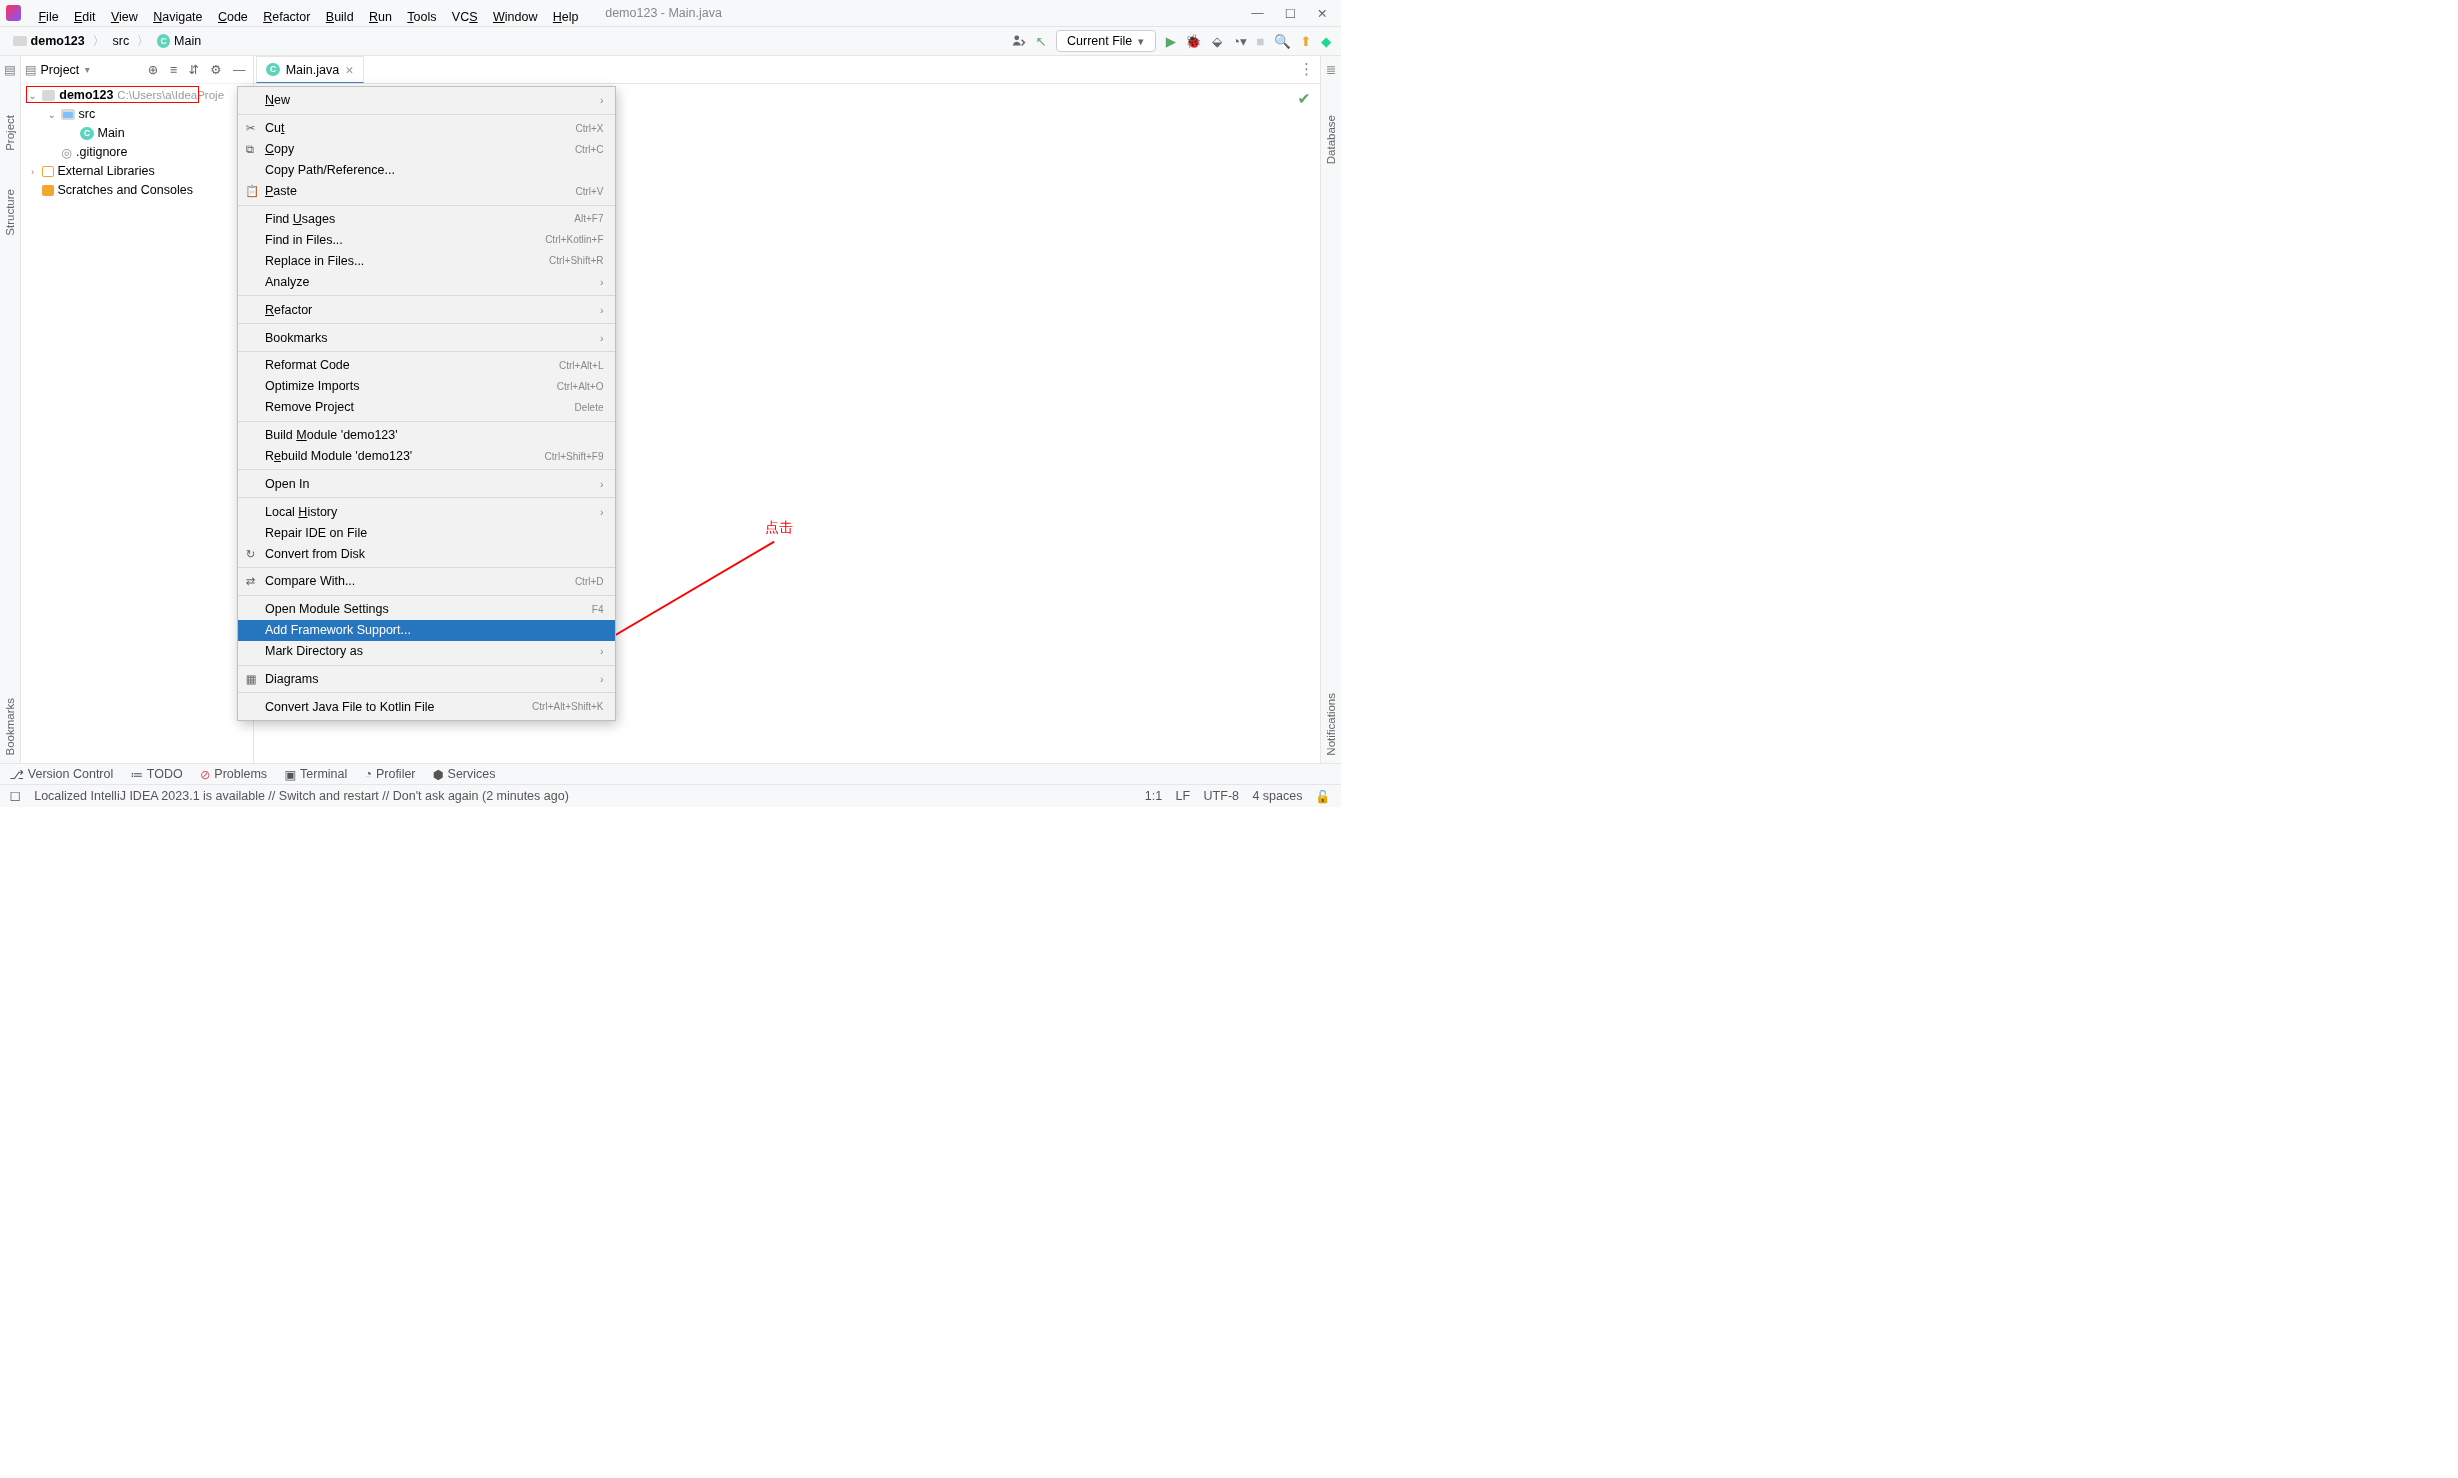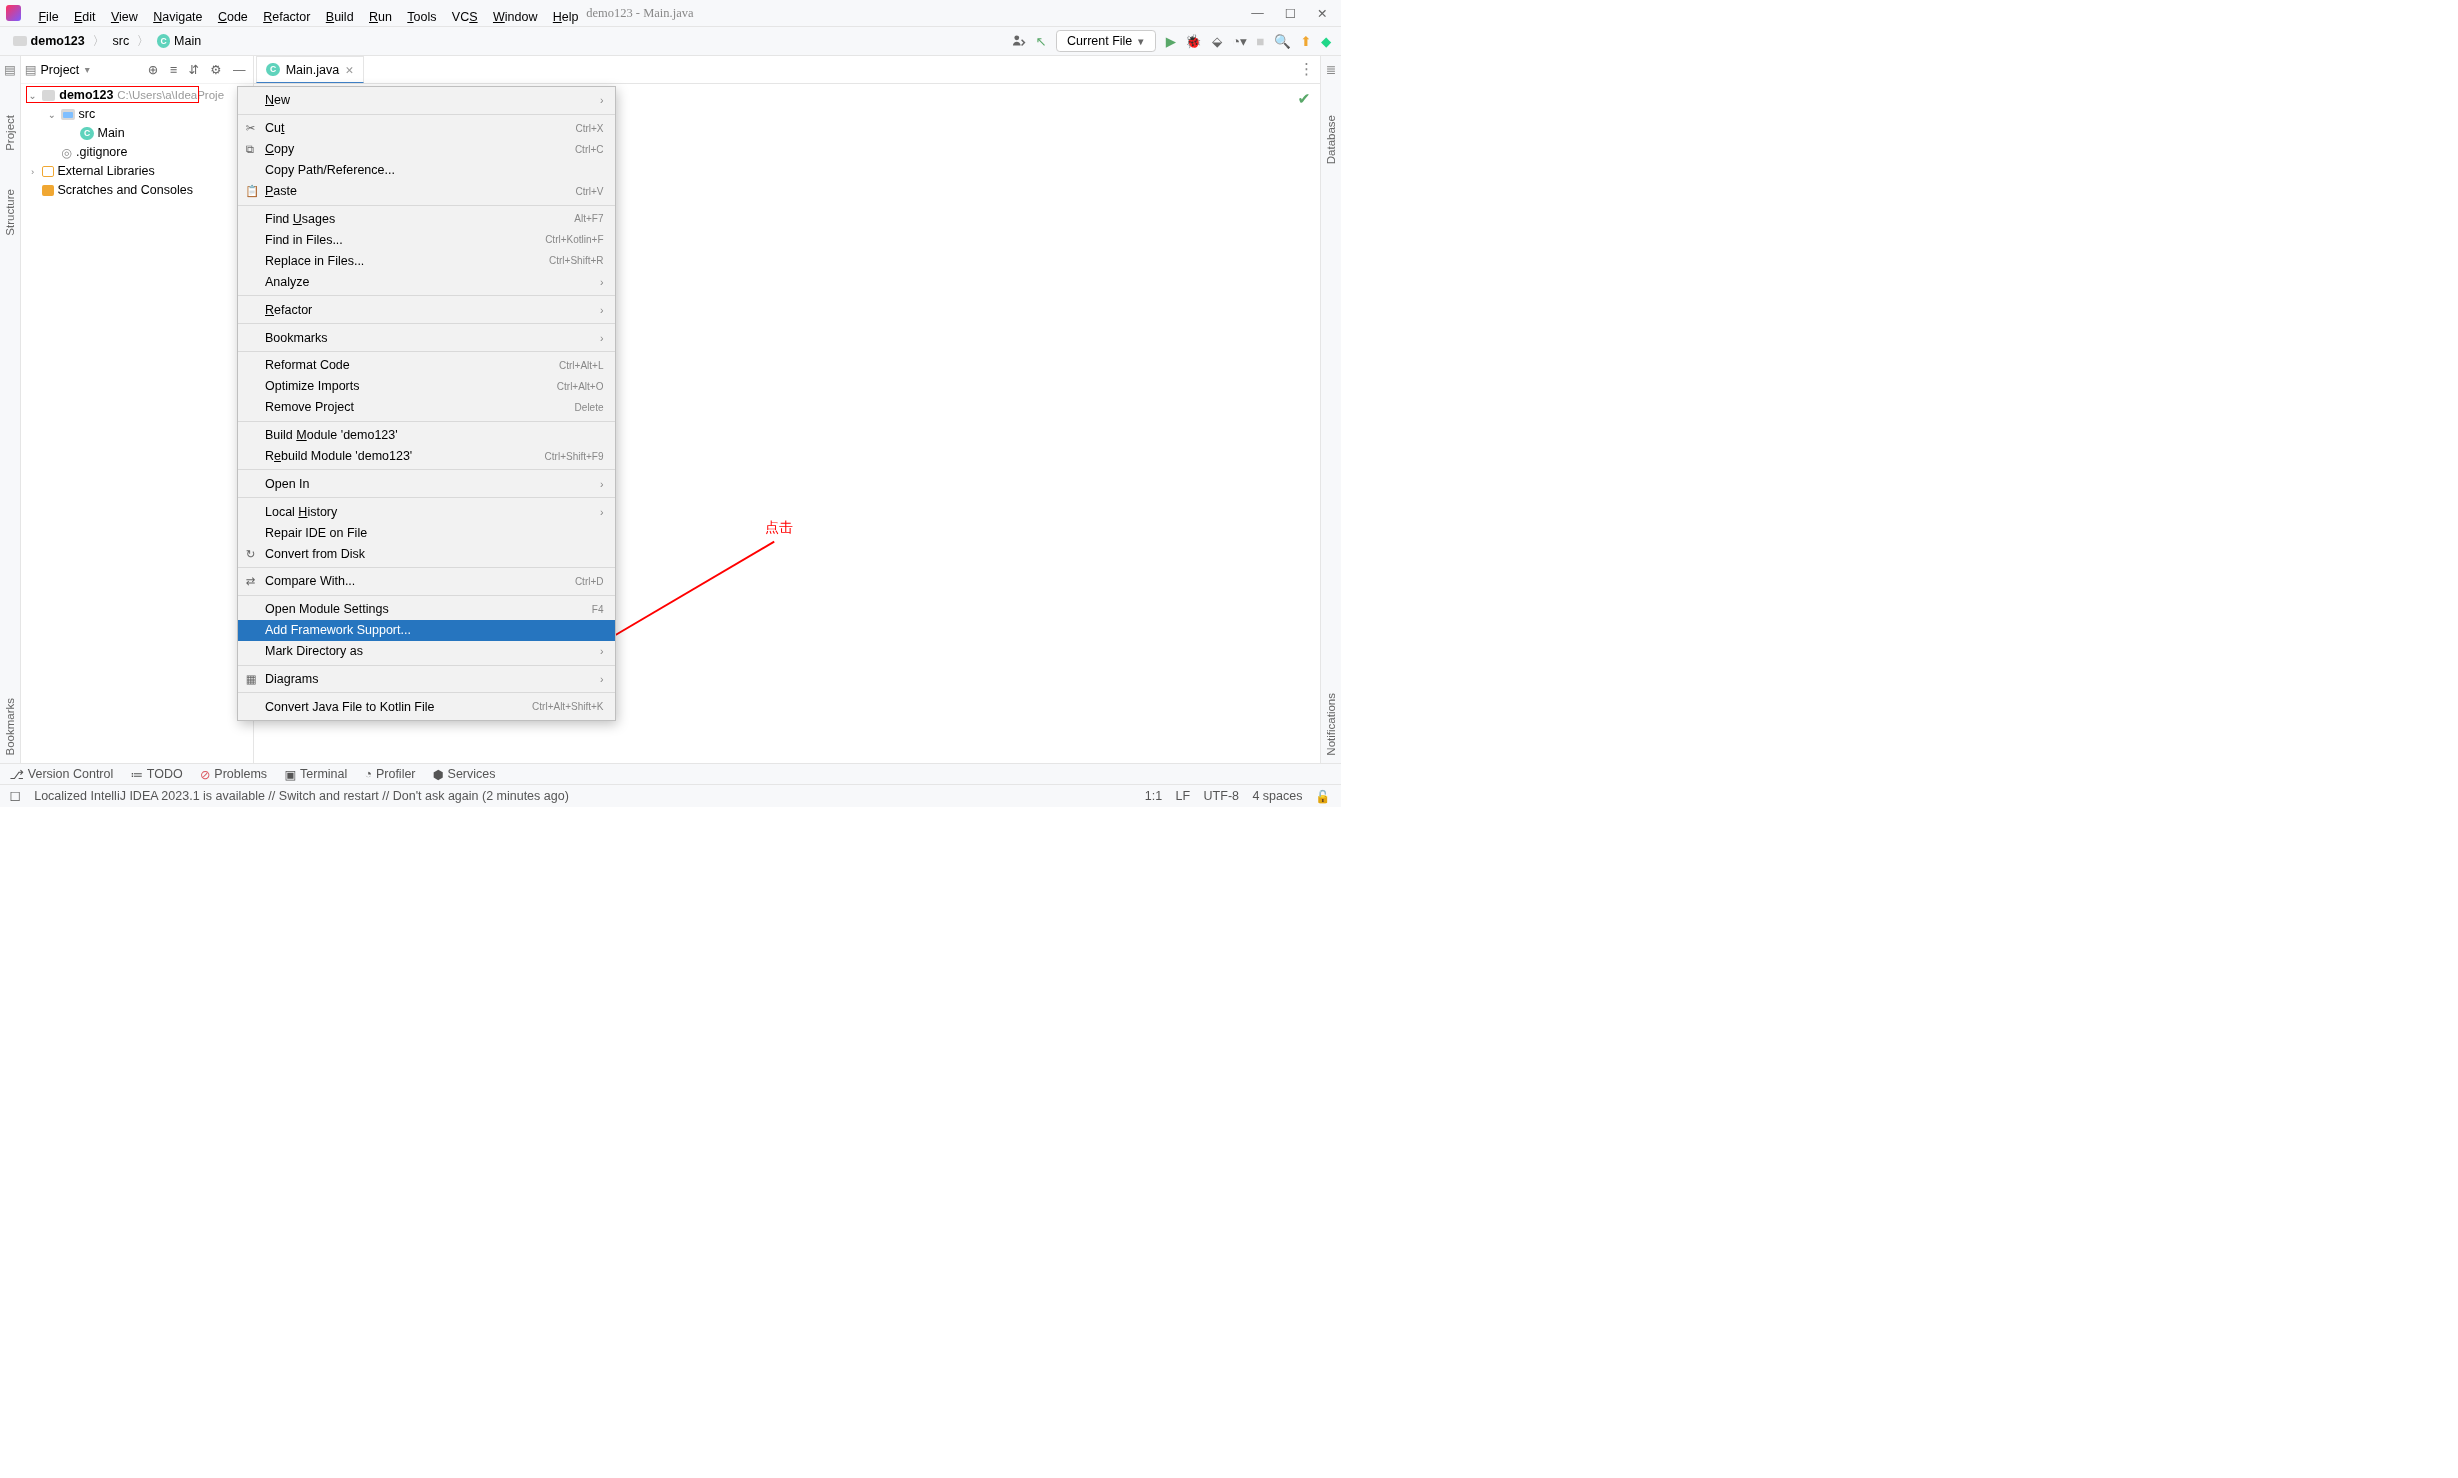--- a/index.html
+++ b/index.html
@@ -3,21 +3,21 @@
 <meta charset="utf-8">
 <style>
 * { margin: 0; padding: 0; box-sizing: border-box; font-family: "Segoe UI", Tahoma, sans-serif; font-size: 12.5px; }
 body { background: #fff; width: 1341px; height: 807px; overflow: hidden; position: relative; }
 
 
 .menubar { height: 27px; display: flex; align-items: center; padding: 0 5.8px; background: #f7f8fa; border-bottom: 1px solid #e5e5e5; }
 .app-icon { width: 15.4px; height: 15.4px; margin-right: 9.6px; background: linear-gradient(135deg,#fe315d,#7b5cff); border-radius: 2.9px; }
 .menubar .menu-item { padding: 3.8px 7.7px; cursor: default; margin-top: 7px; }
 .menubar .menu-item u { text-decoration: underline; }
-.menubar .title { color: #888; font-family: Liberation Serif, serif; }
+.menubar .title { margin-left: 19px; color: #888; }
 .win-controls { margin-left: auto; display: flex; gap: 21px; padding-right: 7.7px; color: #666; font-size: 13.4px; }
 
 
 .navrow { height: 29px; display: flex; align-items: center; padding: 0 9.6px; background: #f7f8fa; border-bottom: 1px solid #e5e5e5; }
 .crumb { display: inline-flex; align-items: center; gap: 3.8px; padding: 0 3.8px; }
 .crumb .sep { color: #aaa; margin-left: 3.8px; }
 .folder-icon { width: 13.4px; height: 10.6px; background: #d8d8d8; border-radius: 1.9px; display: inline-block; position: relative; }
 .folder-icon.src::after { content:''; position:absolute; top:2.9px; left:1.9px; width:9.6px; height:5.8px; background:#7fbfff; border-radius:1px; }
 .class-icon { width: 13.4px; height: 13.4px; border-radius: 50%; background: #5fd3bc; color:#fff; font-size: 8.6px; font-weight:bold; display:inline-flex; align-items:center; justify-content:center; }
 .nav-right { margin-left: auto; display: flex; align-items: center; gap: 9.6px; }

